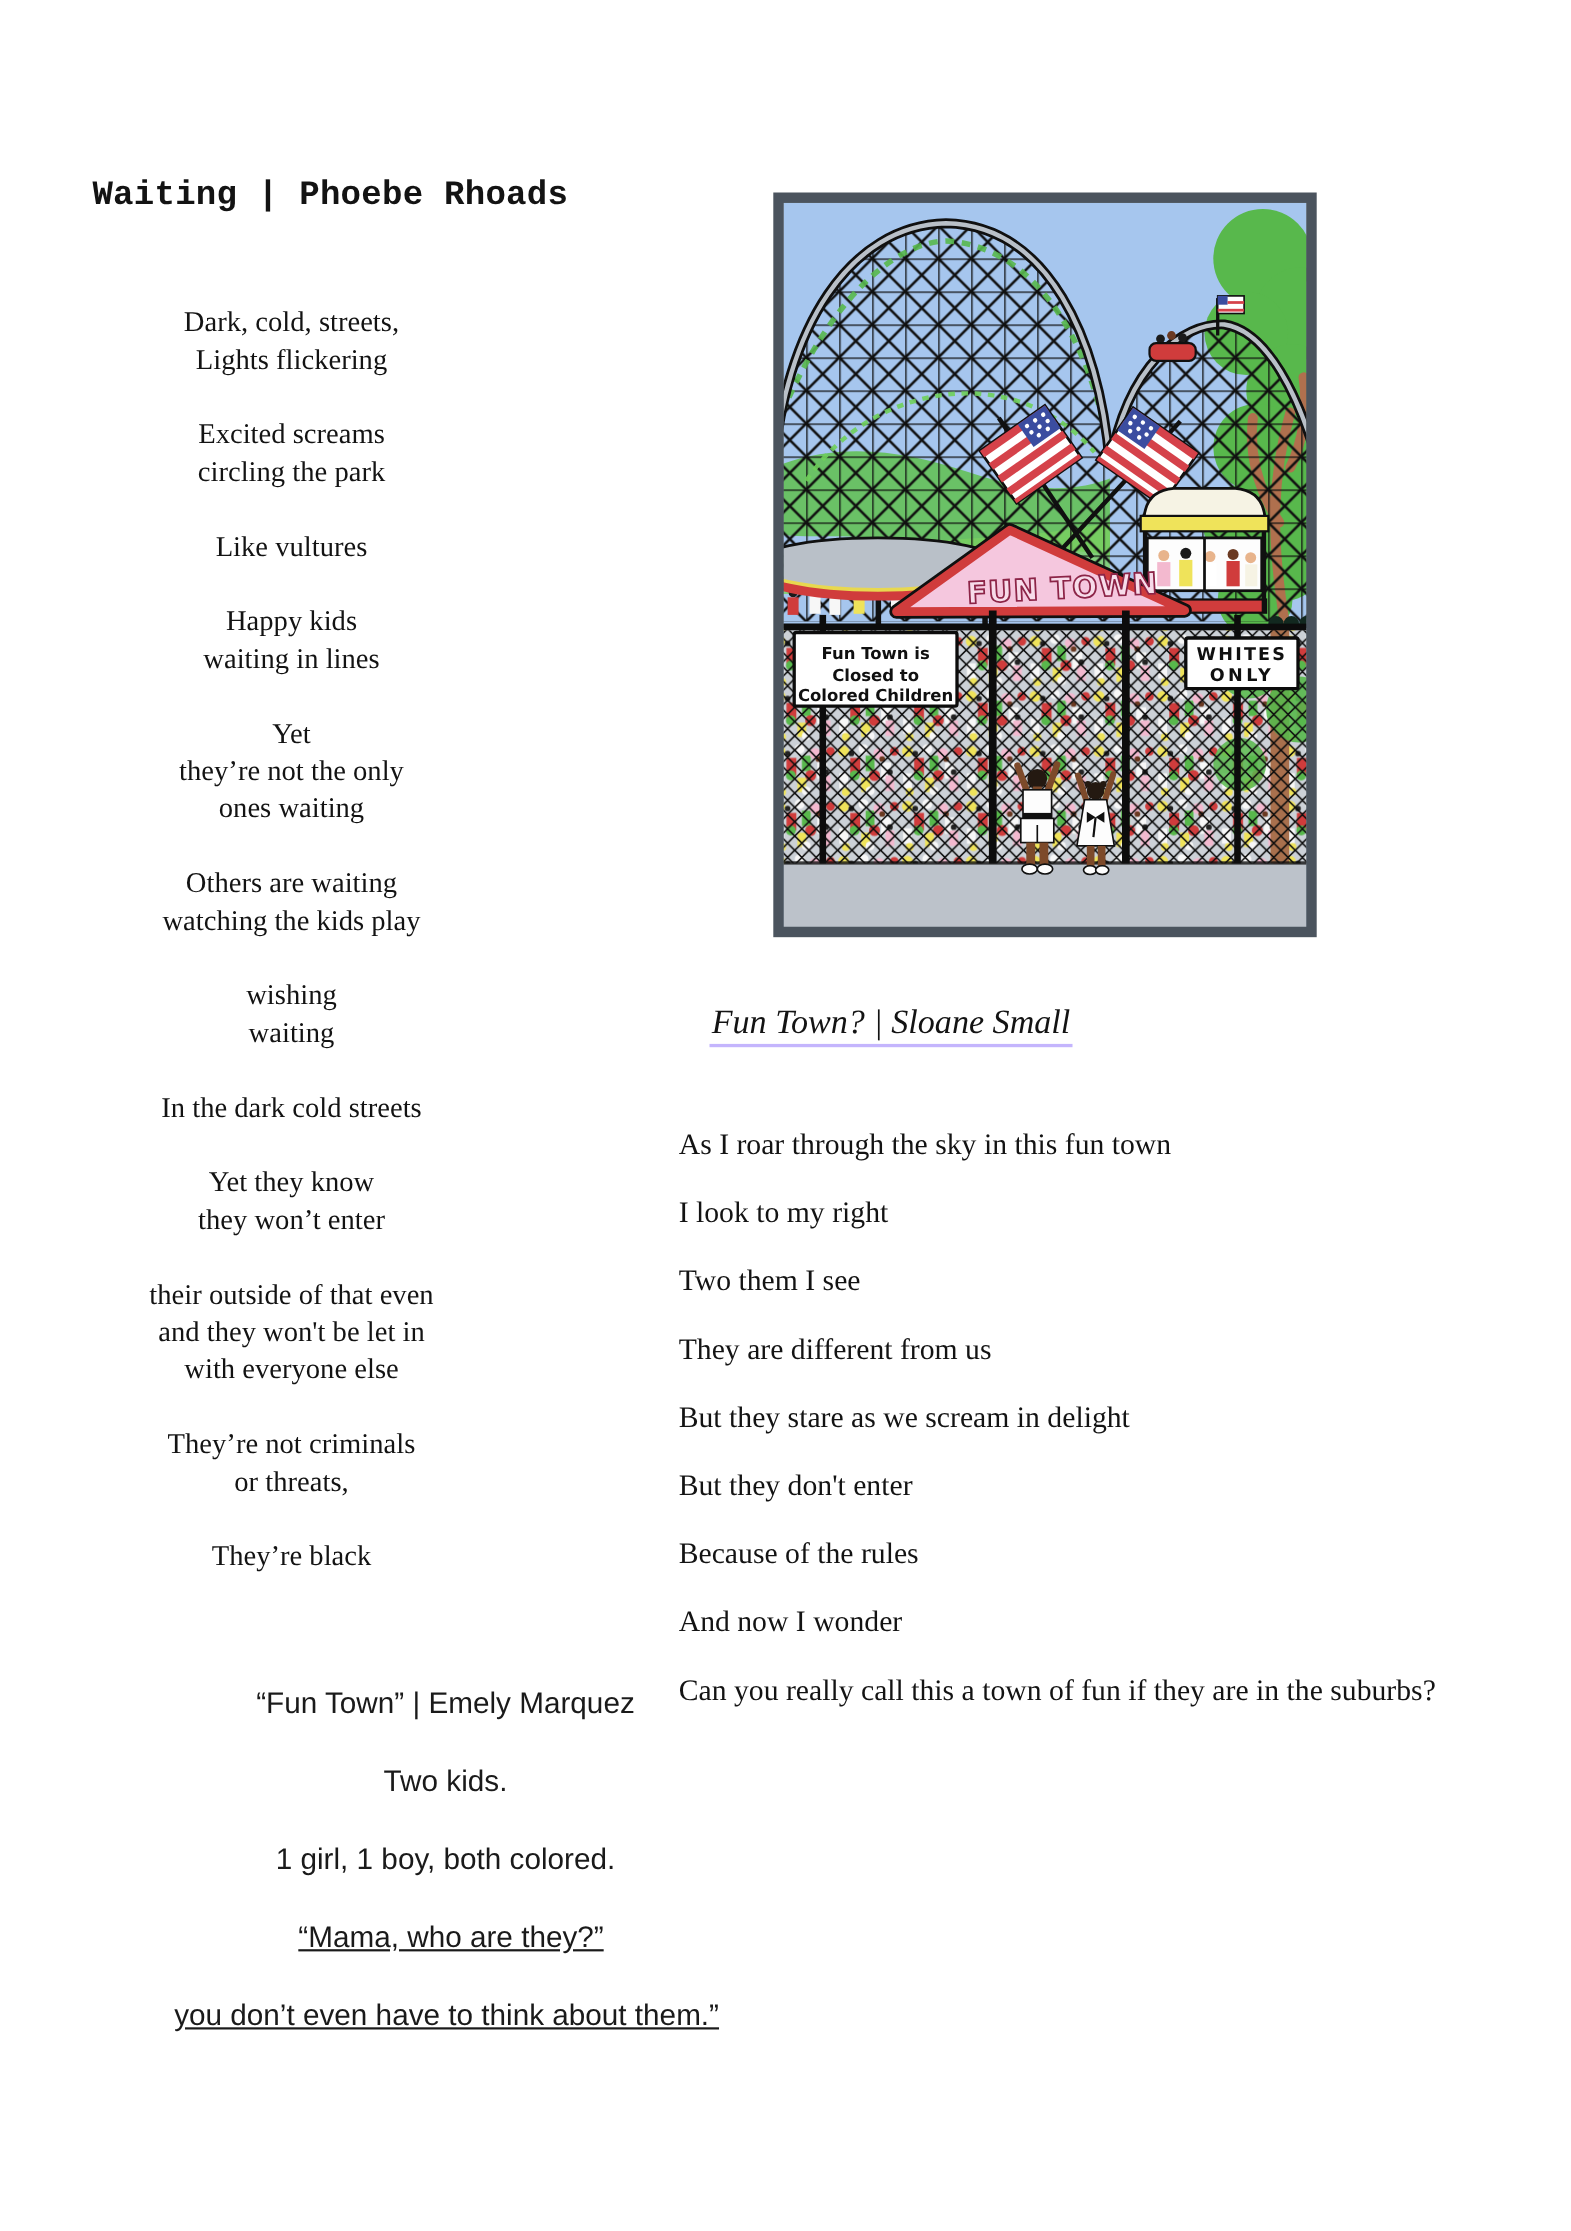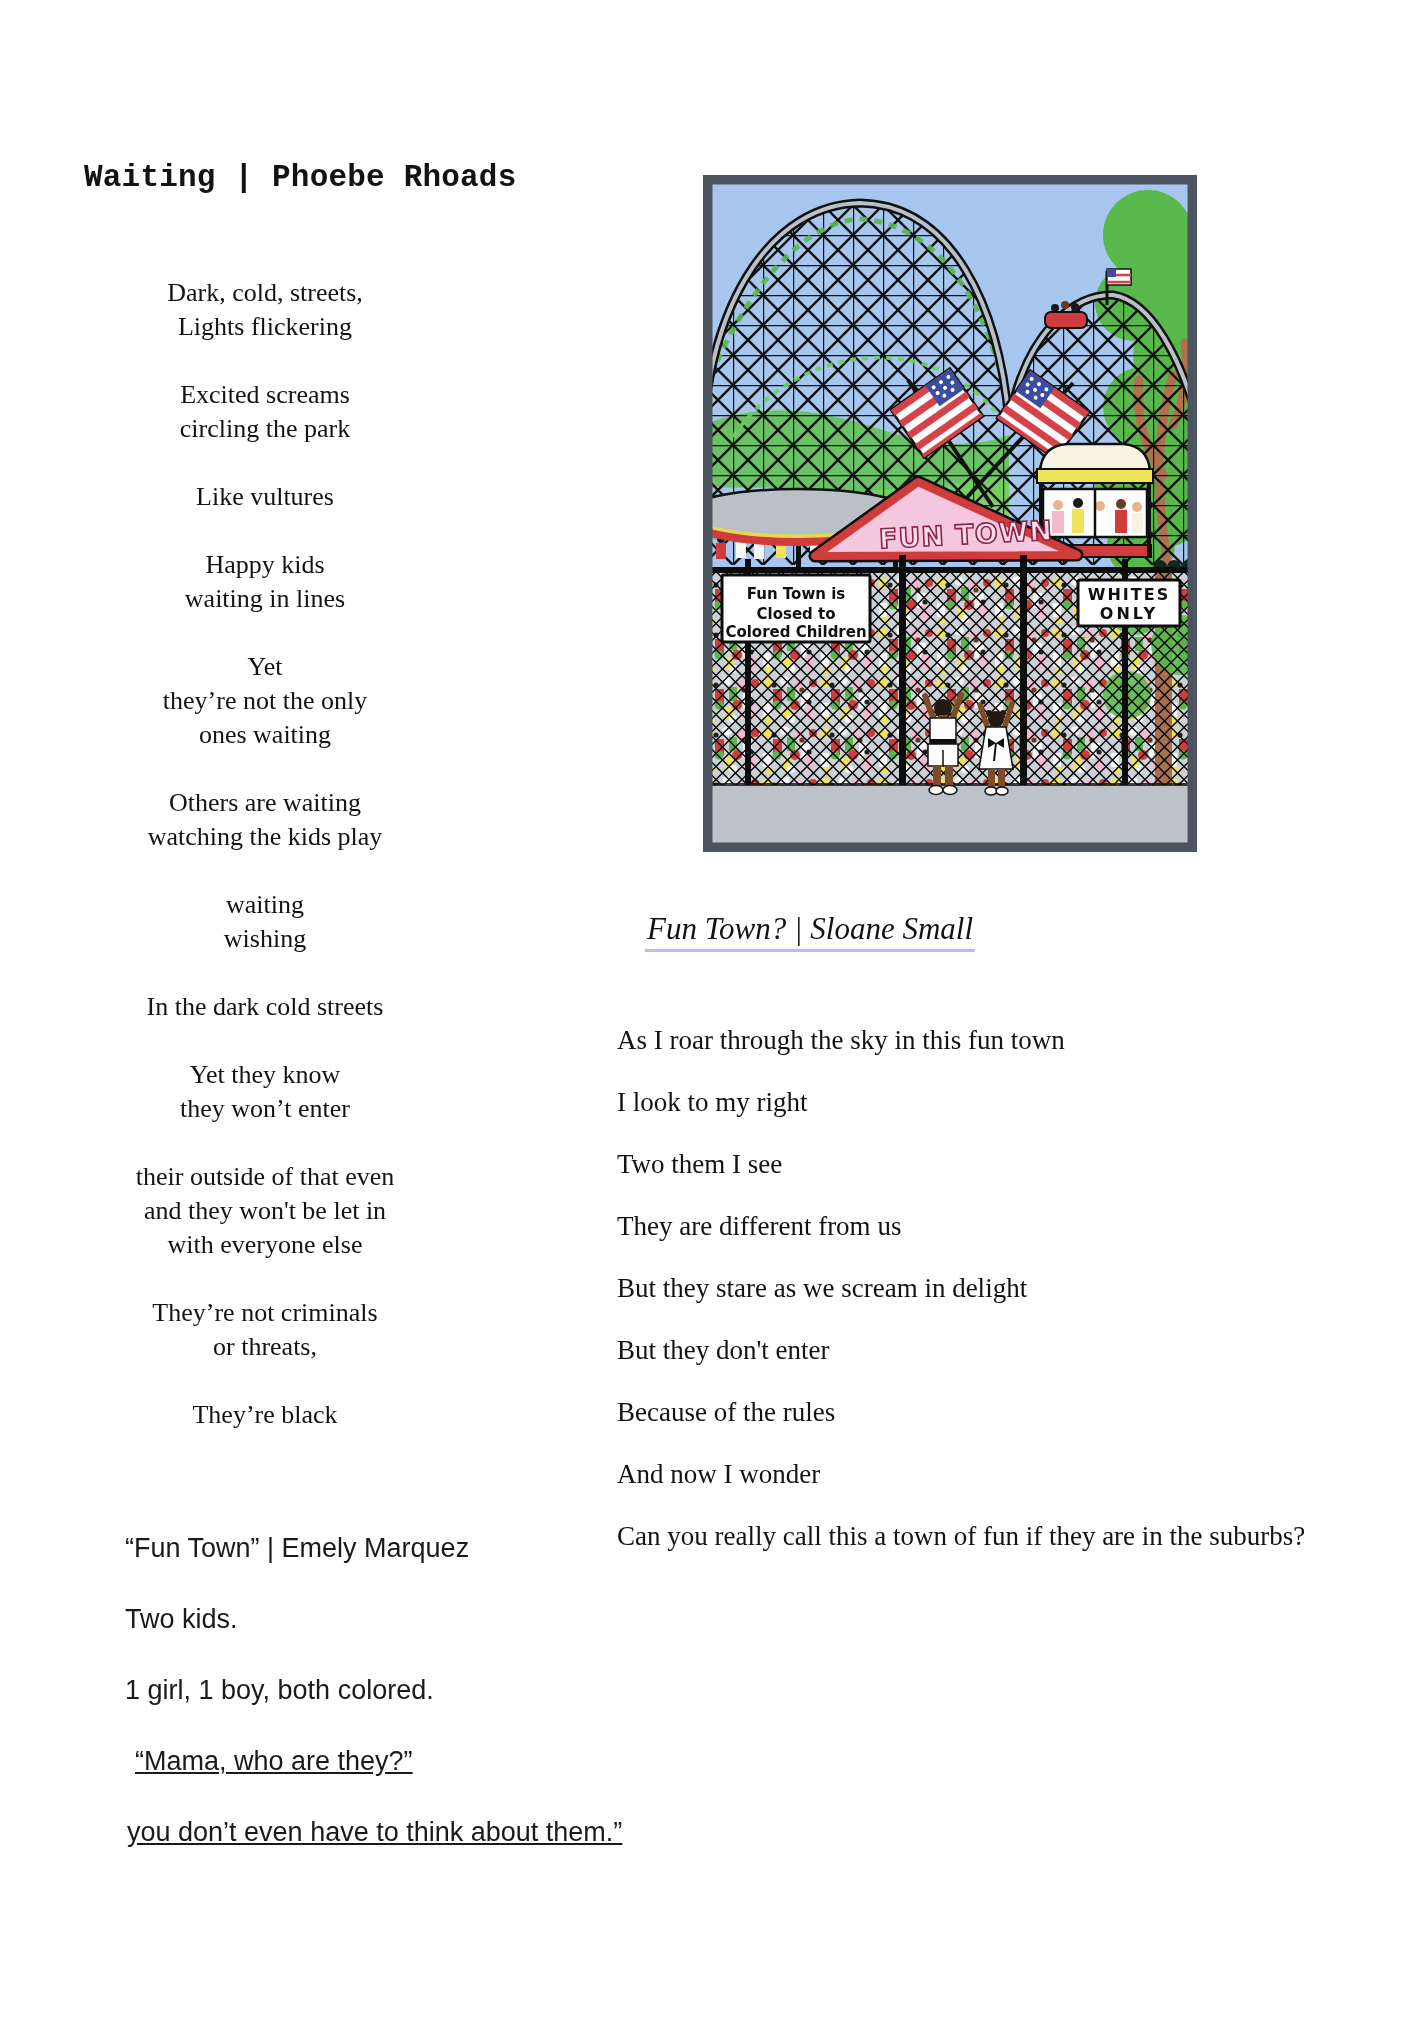--- a/index.html
+++ b/index.html
@@ -10,21 +10,21 @@
          font-family:Liberation Mono, monospace;letter-spacing:.2px;}
   #left-poem{left:85px;top:276px;width:360px;text-align:center;font-size:26px;line-height:34px;}
   #left-poem p{margin:0 0 34px 0;}
   #left-poem .ln{display:block;}
   #caption{left:620px;top:908px;width:380px;text-align:center;font-size:31px;line-height:42px;
            font-style:italic;}
   #caption .underl{border-bottom:3px solid #c4b5fd;padding:0 2px 3px 2px;}
   #right-poem{left:617px;top:1009px;width:790px;font-size:27px;}
   #right-poem p{margin:0;line-height:62px;}
   #emely{left:125px;top:1528px;width:560px;font-family:"Liberation Sans", sans-serif;
-         font-size:27px;color:#1a1a1a;}
+         font-size:27px;color:#1a1a1a;text-align:center;}
   #emely p{margin:0 0 31px 0;line-height:40px;}
   #emely p.q{padding-left:10px;text-decoration:underline;}
   #illu{left:703px;top:175px;}
   svg text{user-select:none;}
 </style>
 </head>
 <body>
 
 <div id="page">
 
@@ -49,22 +49,22 @@
     <p>
       <span class="ln">Yet</span>
       <span class="ln">they’re not the only</span>
       <span class="ln">ones waiting</span>
     </p>
     <p>
       <span class="ln">Others are waiting</span>
       <span class="ln">watching the kids play</span>
     </p>
     <p>
+      <span class="ln">wishing</span>
       <span class="ln">waiting</span>
-      <span class="ln">wishing</span>
     </p>
     <p>
       <span class="ln">In the dark cold streets</span>
     </p>
     <p>
       <span class="ln">Yet they know</span>
       <span class="ln">they won’t enter</span>
     </p>
     <p>
       <span class="ln">their outside of that even</span>

